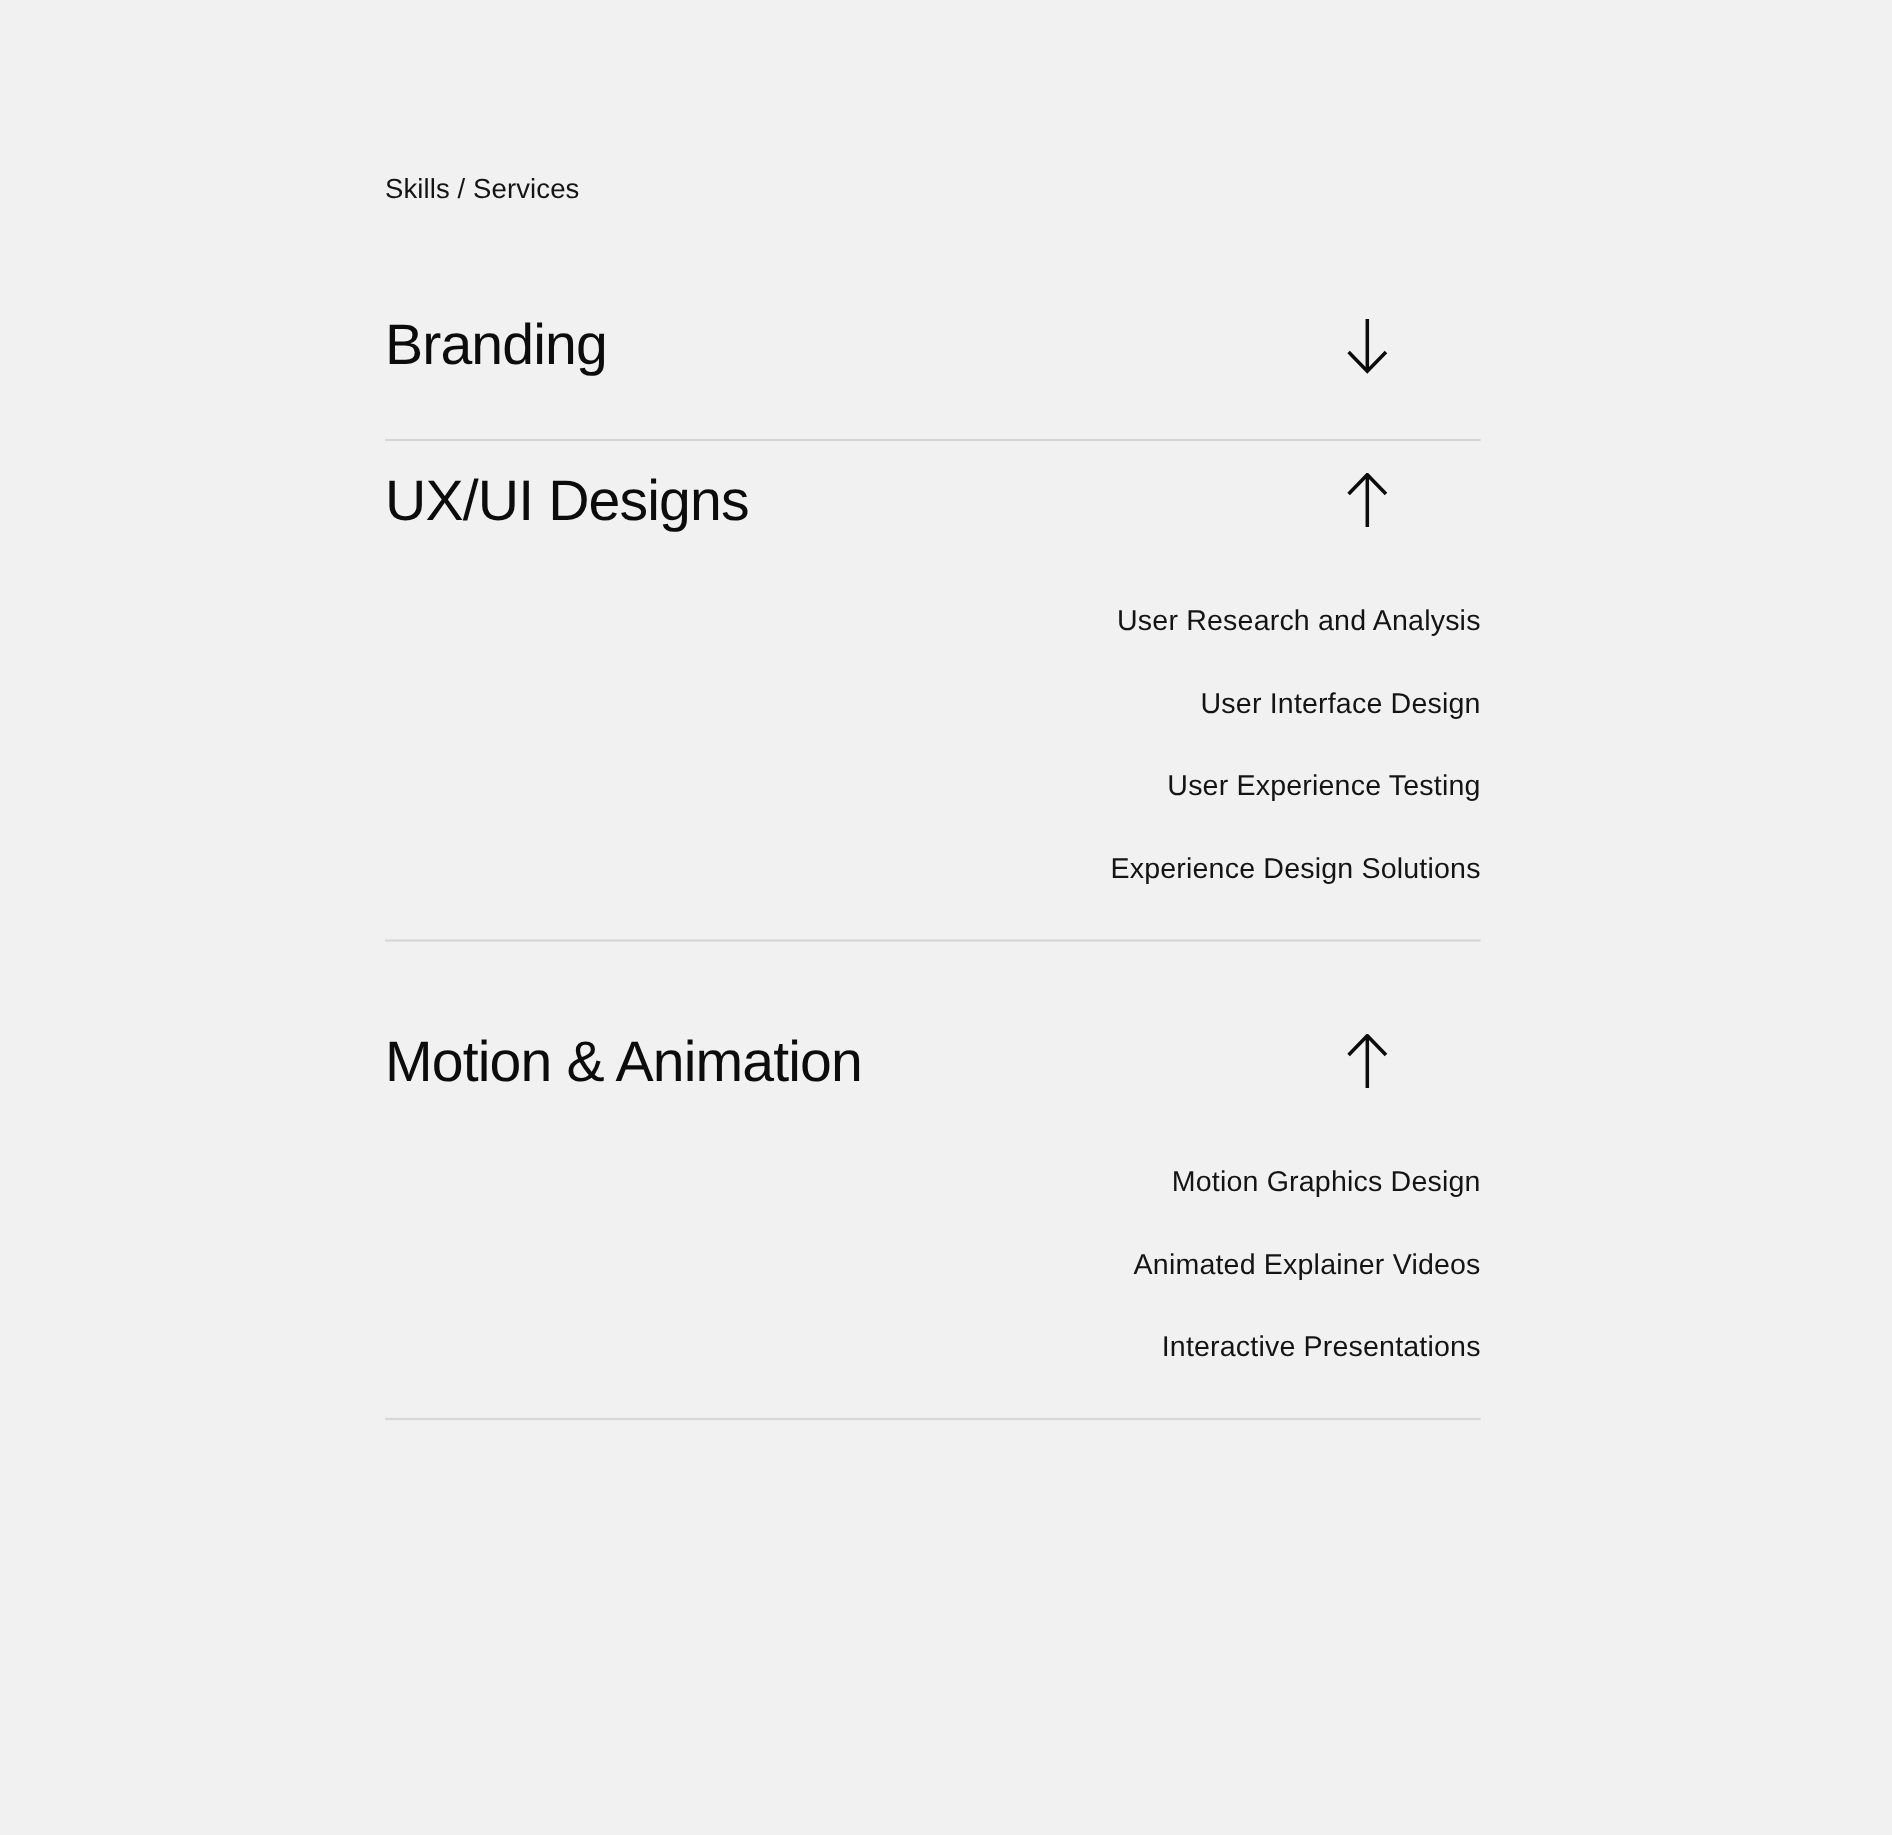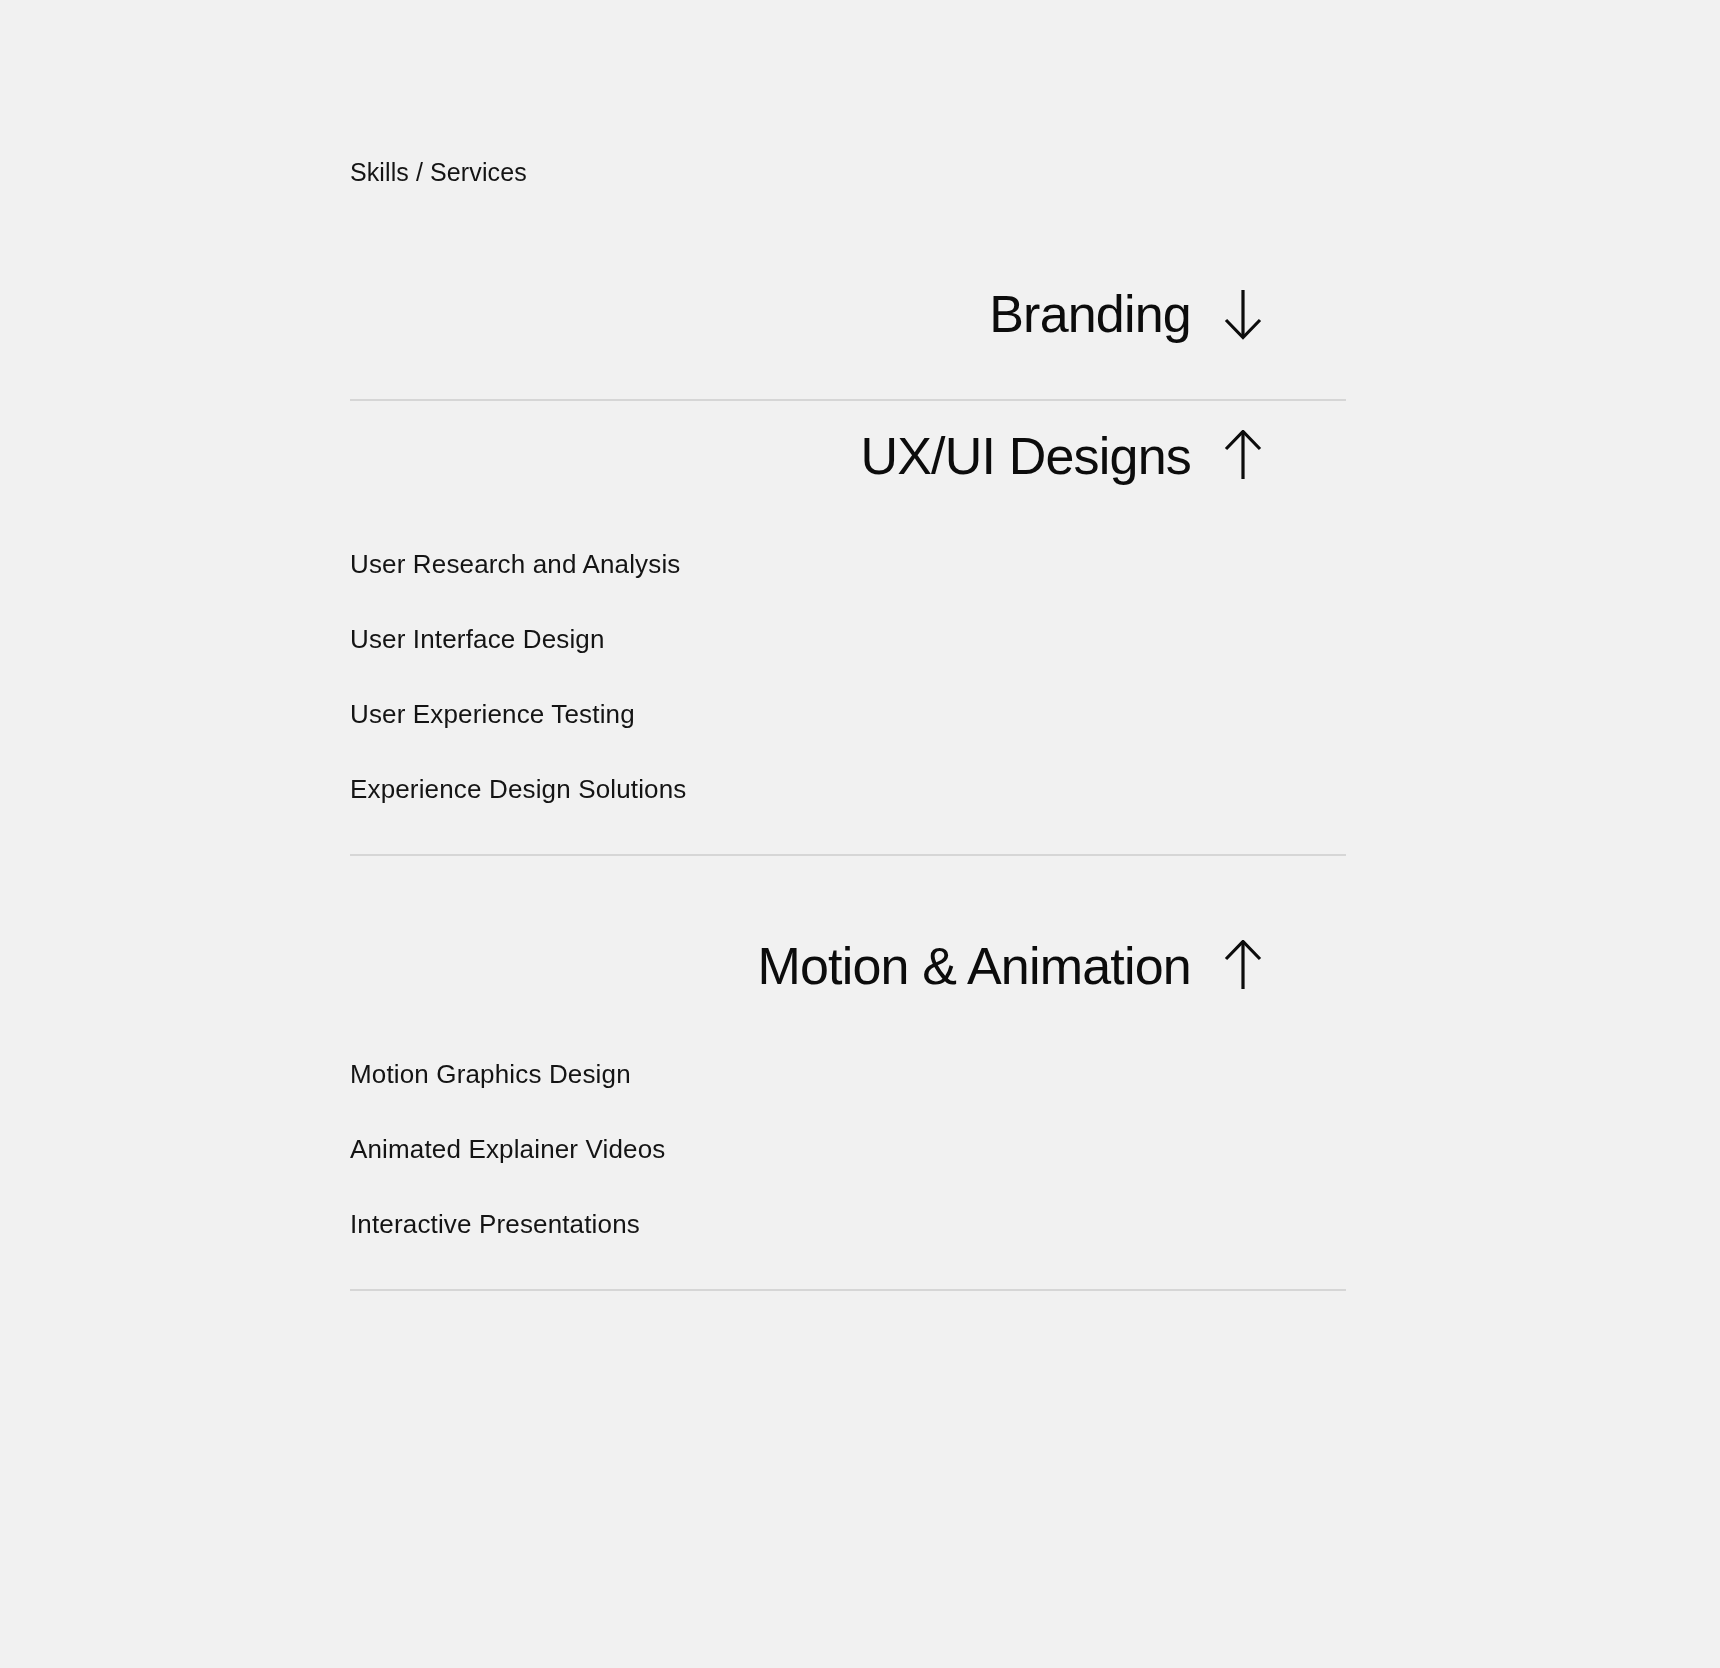--- a/index.html
+++ b/index.html
@@ -42,28 +42,27 @@
     margin-top: 0;
   }
 
   .acc-item {
     position: relative;
   }
 
   .acc-header {
     display: flex;
     align-items: center;
-    justify-content: flex-end;
+    justify-content: space-between;
     cursor: pointer;
     background: transparent;
     border: 0;
     width: 100%;
     padding: 0;
     text-align: left;
-    gap: 29px;
   }
 
   .acc-title {
     font-size: 52px;
     line-height: 1.05;
     font-weight: 400;
     letter-spacing: -0.8px;
     color: #0c0c0c;
     white-space: nowrap;
   }
@@ -97,20 +96,21 @@
     margin: 0;
     padding: 0;
   }
 
   .acc-list li {
     font-size: 26px;
     line-height: 1;
     letter-spacing: 0.15px;
     color: #141414;
     font-weight: 400;
+    text-align: right;
   }
 
   
   .item-branding .acc-header { height: 118px; }
   .item-branding { padding-top: 70px; }
   .divider-1 { margin-top: 26px; }
 
   .item-ux { }
   .item-ux .acc-header { height: 110px; }
   .item-ux .acc-panel { padding-top: 40px; padding-bottom: 52px; }

